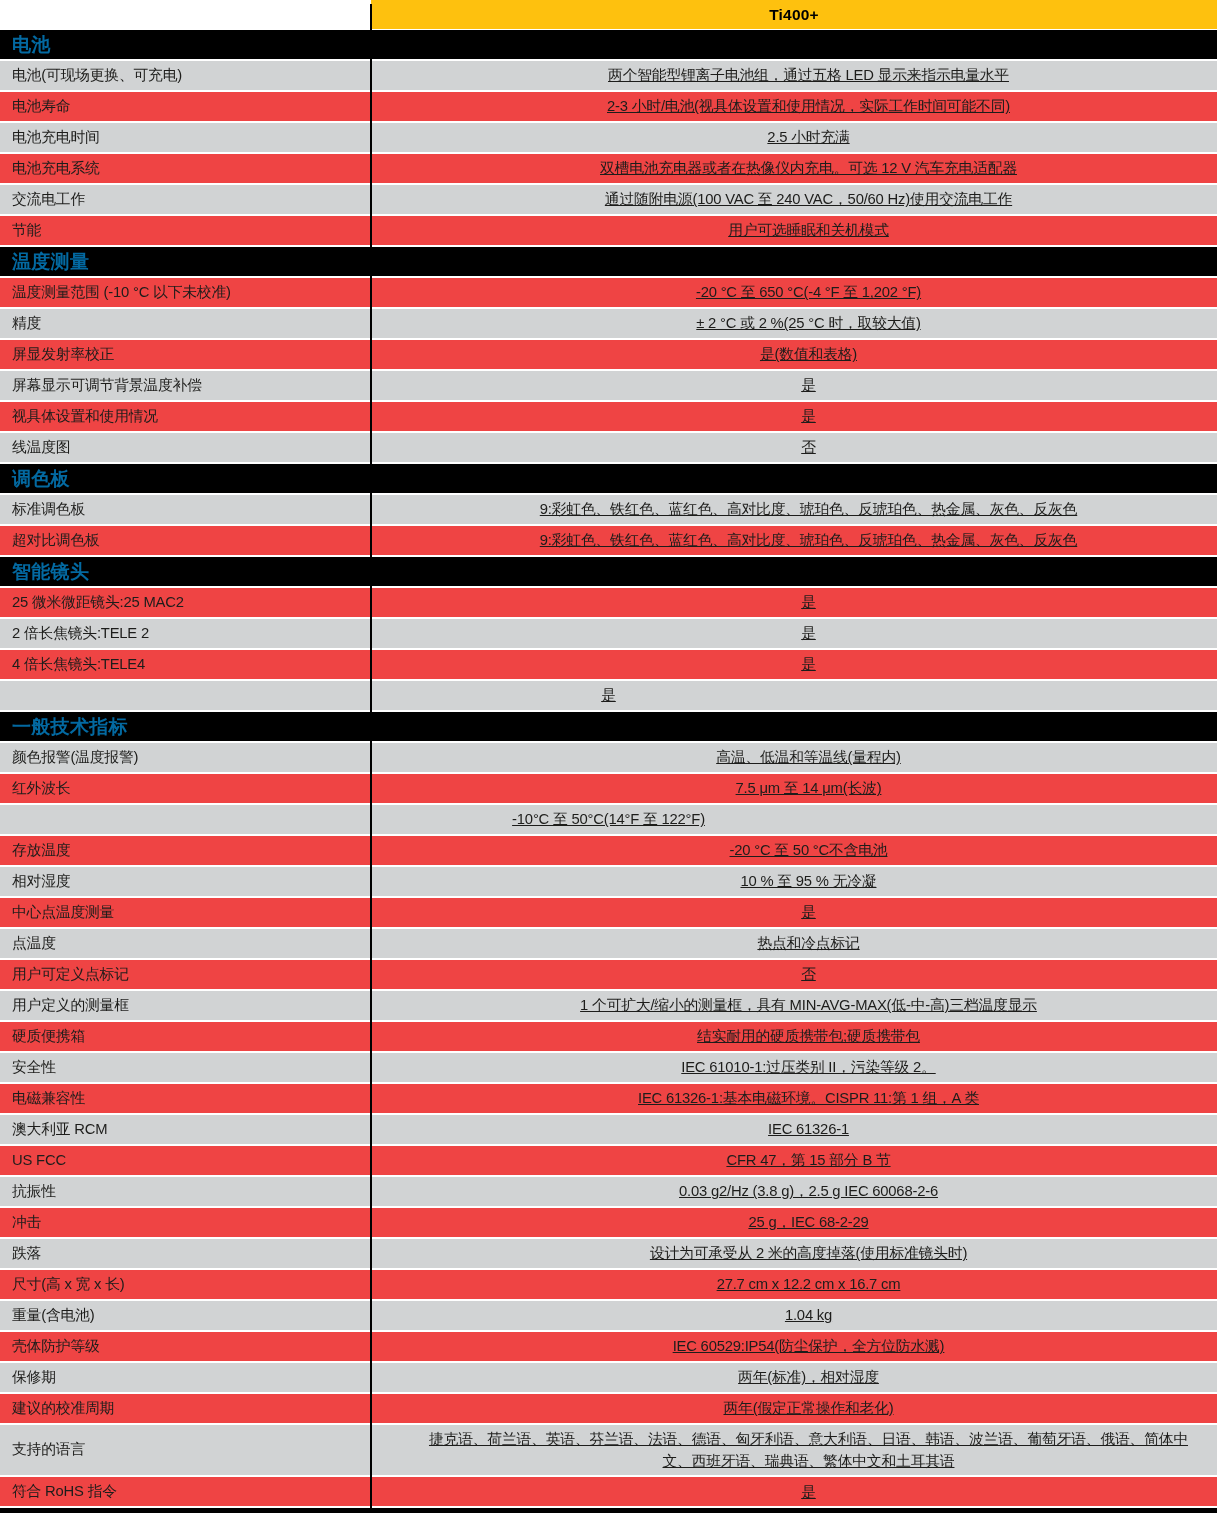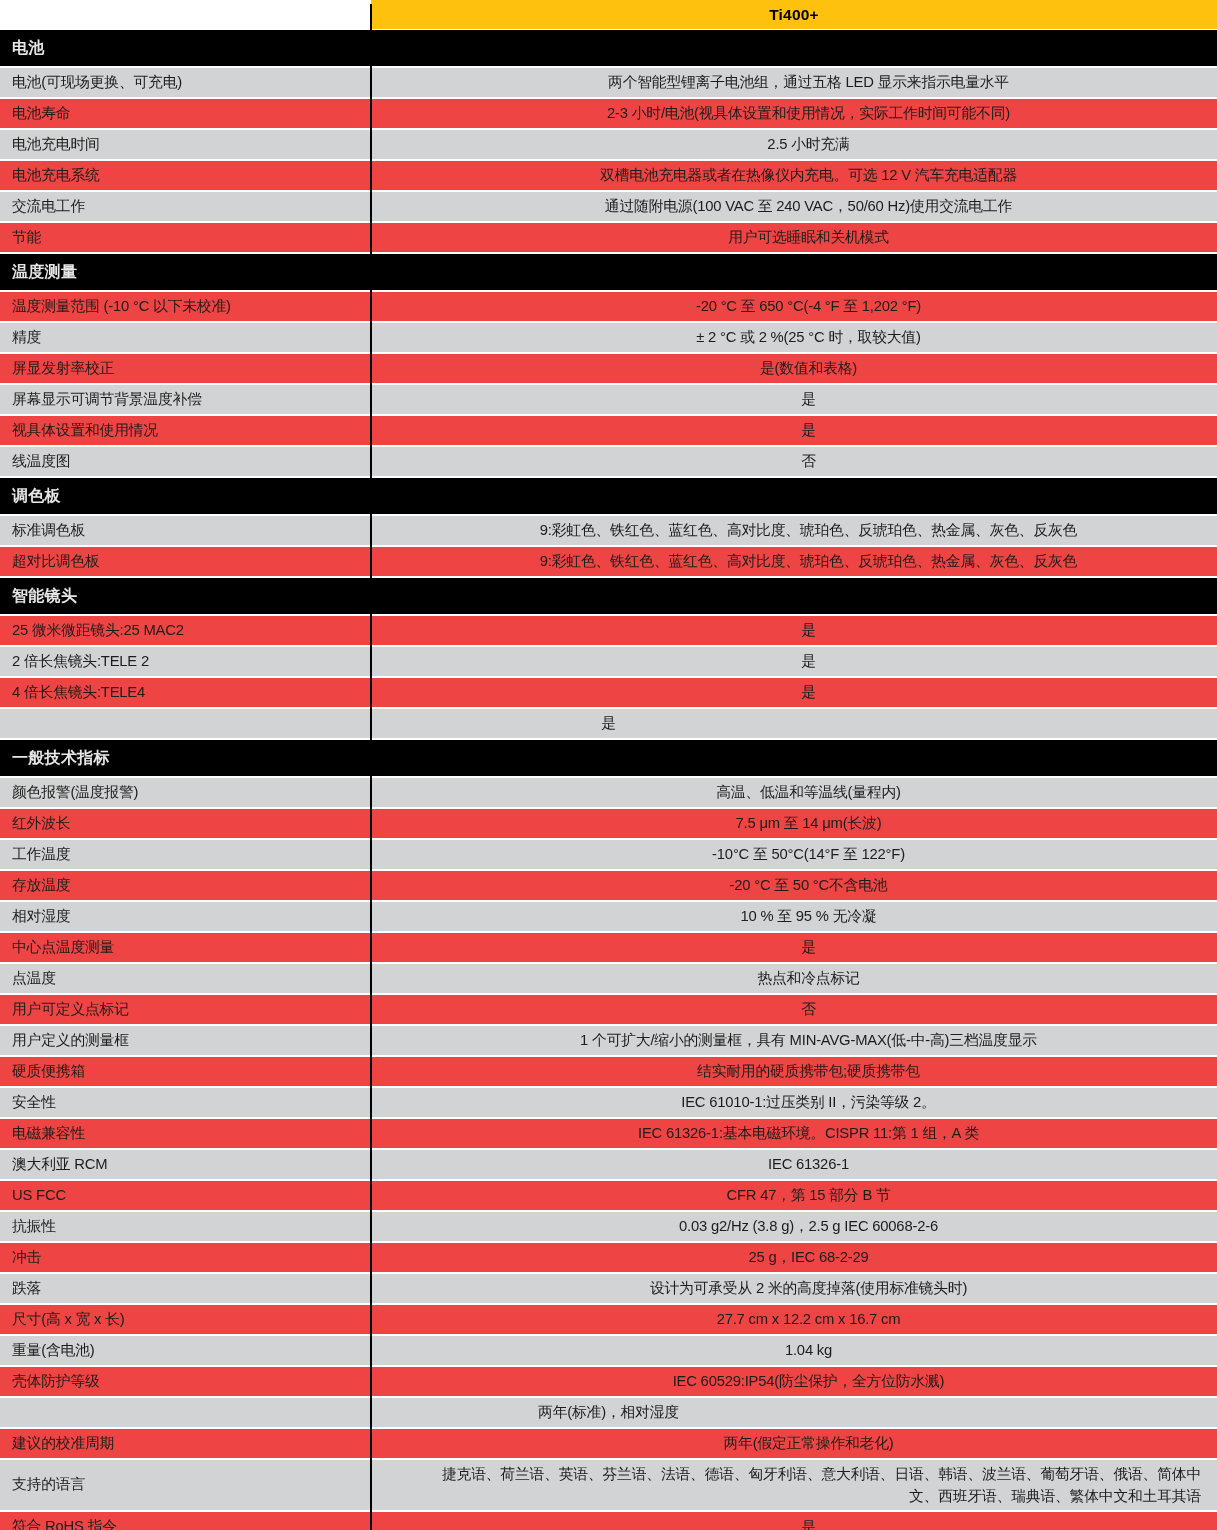--- a/index.html
+++ b/index.html
@@ -35,26 +35,26 @@
     display: flex;
     align-items: center;
     justify-content: center;
     font-weight: bold;
     font-size: 15.5px;
     color: #000000;
     letter-spacing: 0.2px;
   }
   
   .section-header {
-    height: 36px;
+    height: 29px;
     margin-bottom: 2px;
     background: var(--black, #000000);
-    color: #e5e5e5;
+    color: #0369a1;
     font-weight: bold;
-    font-size: 16px;
+    font-size: 19px;
     display: flex;
     align-items: center;
     padding-left: 12px;
     box-sizing: border-box;
     letter-spacing: 0.3px;
   }
   
   .row {
     display: flex;
     min-height: 29px;
@@ -72,24 +72,25 @@
     letter-spacing: -0.2px;
     line-height: 1.45;
   }
   .row .value {
     flex: 1;
     box-sizing: border-box;
     padding: 3px 16px;
     display: flex;
     align-items: center;
     justify-content: center;
-    text-align: right;
+    text-align: center;
     font-size: 14.8px;
     letter-spacing: -0.2px;
     line-height: 1.5;
+    text-decoration: underline;
   }
   
   .divider {
     position: absolute;
     left: 370px;
     top: 4px;
     bottom: 5px;
     width: 2px;
     background: #000000;
   }
@@ -188,21 +189,20 @@
         <div class="section-header">一般技术指标</div>
         <div class="row gray">
           <div class="label">颜色报警(温度报警)</div>
           <div class="value">高温、低温和等温线(量程内)</div>
         </div>
         <div class="row white">
           <div class="label">红外波长</div>
           <div class="value">7.5 μm 至 14 μm(长波)</div>
         </div>
         <div class="row gray">
-          <div class="label">工作温度</div>
           <div class="value">-10°C 至 50°C(14°F 至 122°F)</div>
         </div>
         <div class="row white">
           <div class="label">存放温度</div>
           <div class="value">-20 °C 至 50 °C不含电池</div>
         </div>
         <div class="row gray">
           <div class="label">相对湿度</div>
           <div class="value">10 % 至 95 % 无冷凝</div>
         </div>
@@ -260,20 +260,21 @@
         </div>
         <div class="row gray">
           <div class="label">重量(含电池)</div>
           <div class="value">1.04 kg</div>
         </div>
         <div class="row white">
           <div class="label">壳体防护等级</div>
           <div class="value">IEC 60529:IP54(防尘保护，全方位防水溅)</div>
         </div>
         <div class="row gray">
+          <div class="label">保修期</div>
           <div class="value">两年(标准)，相对湿度</div>
         </div>
         <div class="row white">
           <div class="label">建议的校准周期</div>
           <div class="value">两年(假定正常操作和老化)</div>
         </div>
         <div class="row gray">
           <div class="label">支持的语言</div>
           <div class="value">捷克语、荷兰语、英语、芬兰语、法语、德语、匈牙利语、意大利语、日语、韩语、波兰语、葡萄牙语、俄语、简体中文、西班牙语、瑞典语、繁体中文和土耳其语</div>
         </div>

